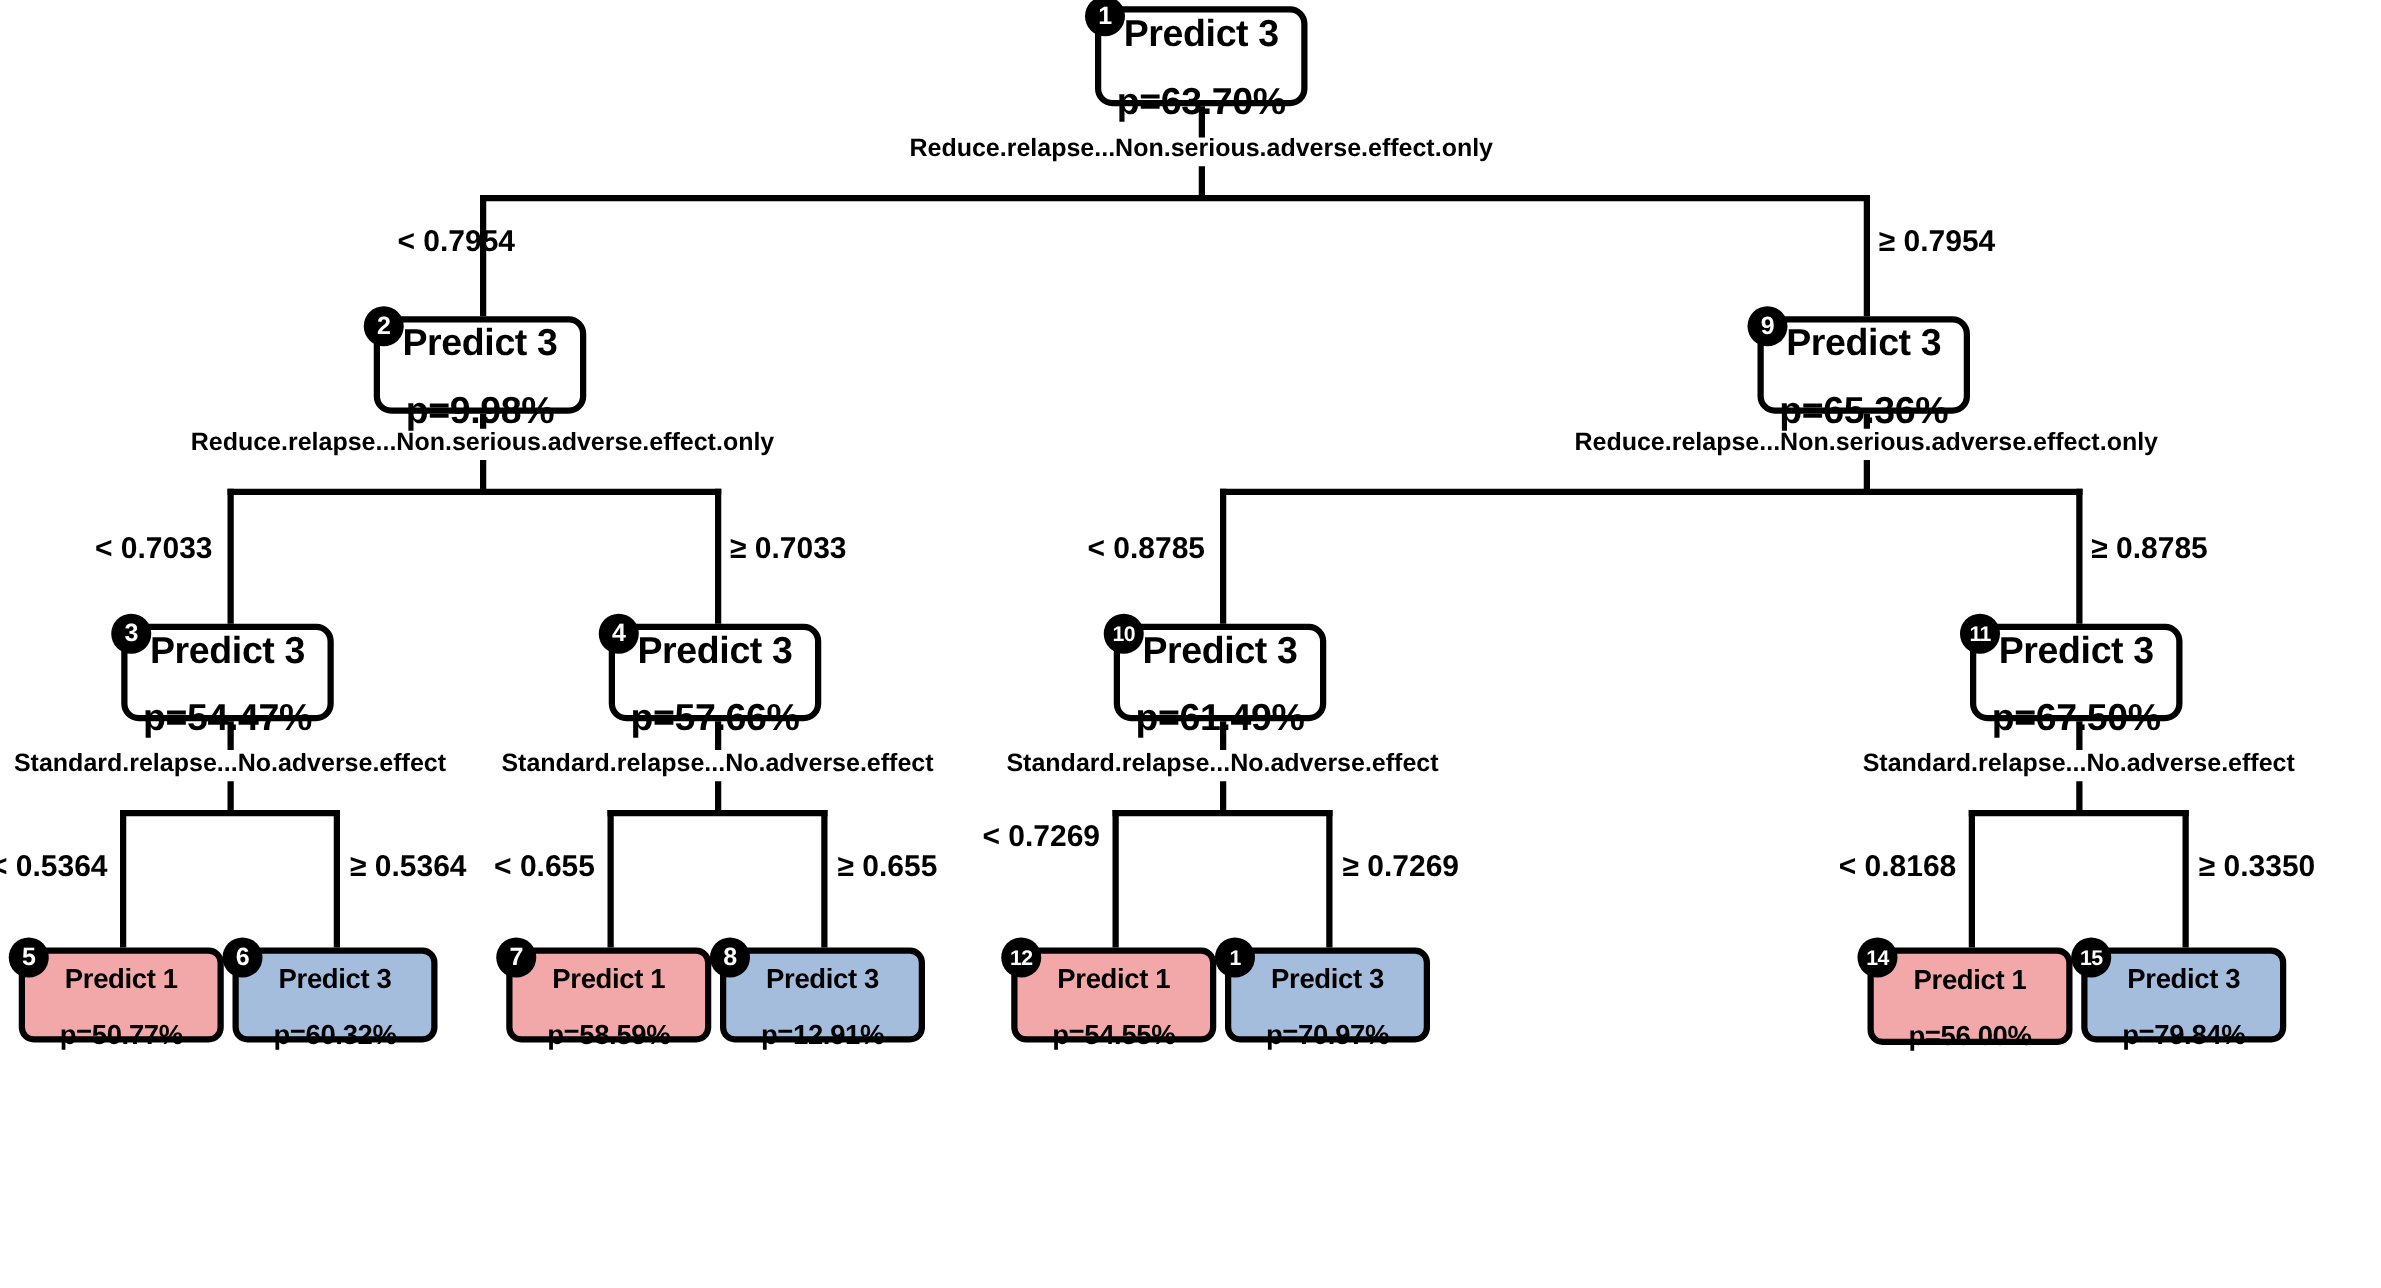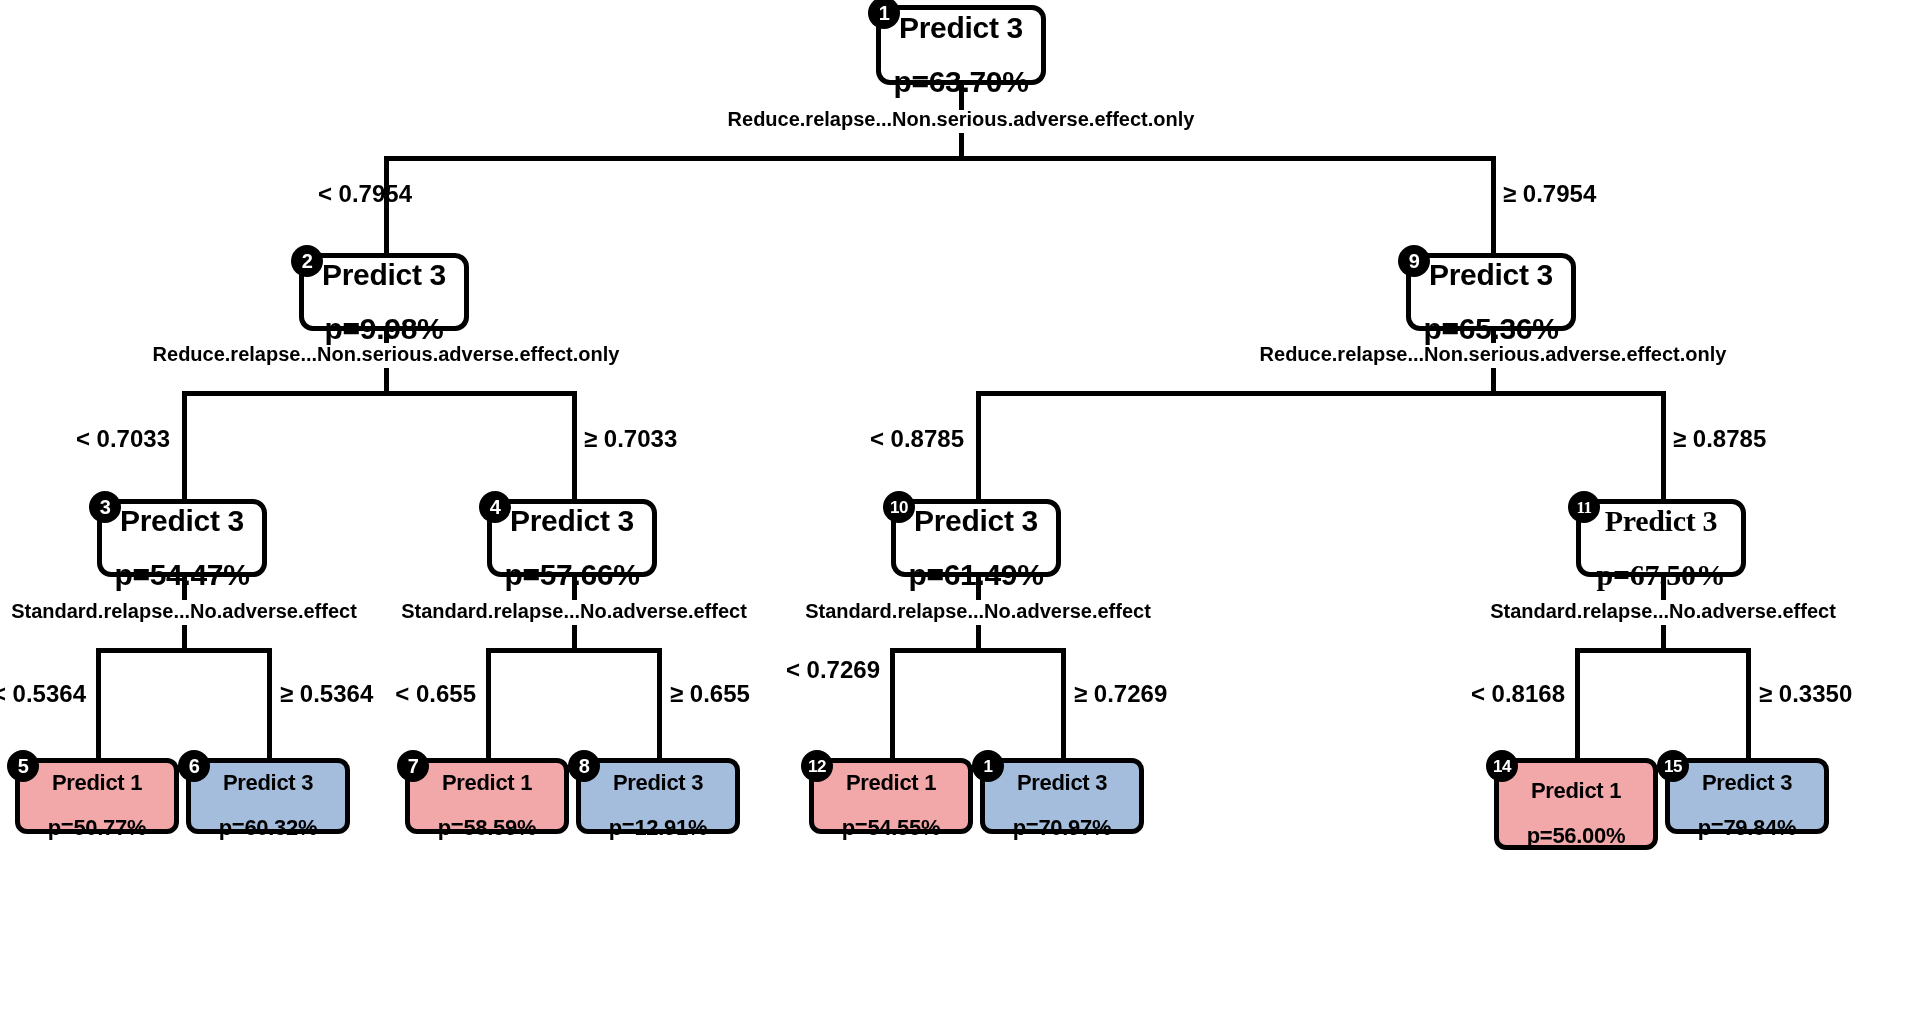--- a/index.html
+++ b/index.html
@@ -161,21 +161,21 @@
     <span class="pred">Predict 3</span>
     <span class="prob">p=57.66%</span>
   </div>
 
   <div class="node internal" style="left:891px; top:499px; width:170px; height:78px;">
     <span class="badge wide">10</span>
     <span class="pred">Predict 3</span>
     <span class="prob">p=61.49%</span>
   </div>
 
-  <div class="node internal" style="left:1576px; top:499px; width:170px; height:78px;font-family:Liberation Serif, serif;">
+  <div class="node internal" style="left:1576px; top:499px; width:170px; height:78px;">
     <span class="badge wide">11</span>
     <span class="pred">Predict 3</span>
     <span class="prob">p=67.50%</span>
   </div>
 
   <div class="split-var" style="left:184px; top:600px;">Standard.relapse...No.adverse.effect</div>
   <div class="split-var" style="left:574px; top:600px;">Standard.relapse...No.adverse.effect</div>
   <div class="split-var" style="left:978px; top:600px;">Standard.relapse...No.adverse.effect</div>
   <div class="split-var" style="left:1663px; top:600px;">Standard.relapse...No.adverse.effect</div>
 
@@ -244,21 +244,21 @@
     <span class="pred">Predict 1</span>
     <span class="prob">p=54.55%</span>
   </div>
 
   <div class="node leaf class3" style="left:980px; top:758px; width:164px; height:76px;">
     <span class="badge wide">1</span>
     <span class="pred">Predict 3</span>
     <span class="prob">p=70.97%</span>
   </div>
 
-  <div class="node leaf class1" style="left:1494px; top:758px; width:164px; height:92px;">
+  <div class="node leaf class1" style="left:1494px; top:758px; width:164px; height:78px;">
     <span class="badge wide">14</span>
     <span class="pred">Predict 1</span>
     <span class="prob">p=56.00%</span>
   </div>
 
   <div class="node leaf class3" style="left:1665px; top:758px; width:164px; height:76px;">
     <span class="badge wide">15</span>
     <span class="pred">Predict 3</span>
     <span class="prob">p=79.84%</span>
   </div>

